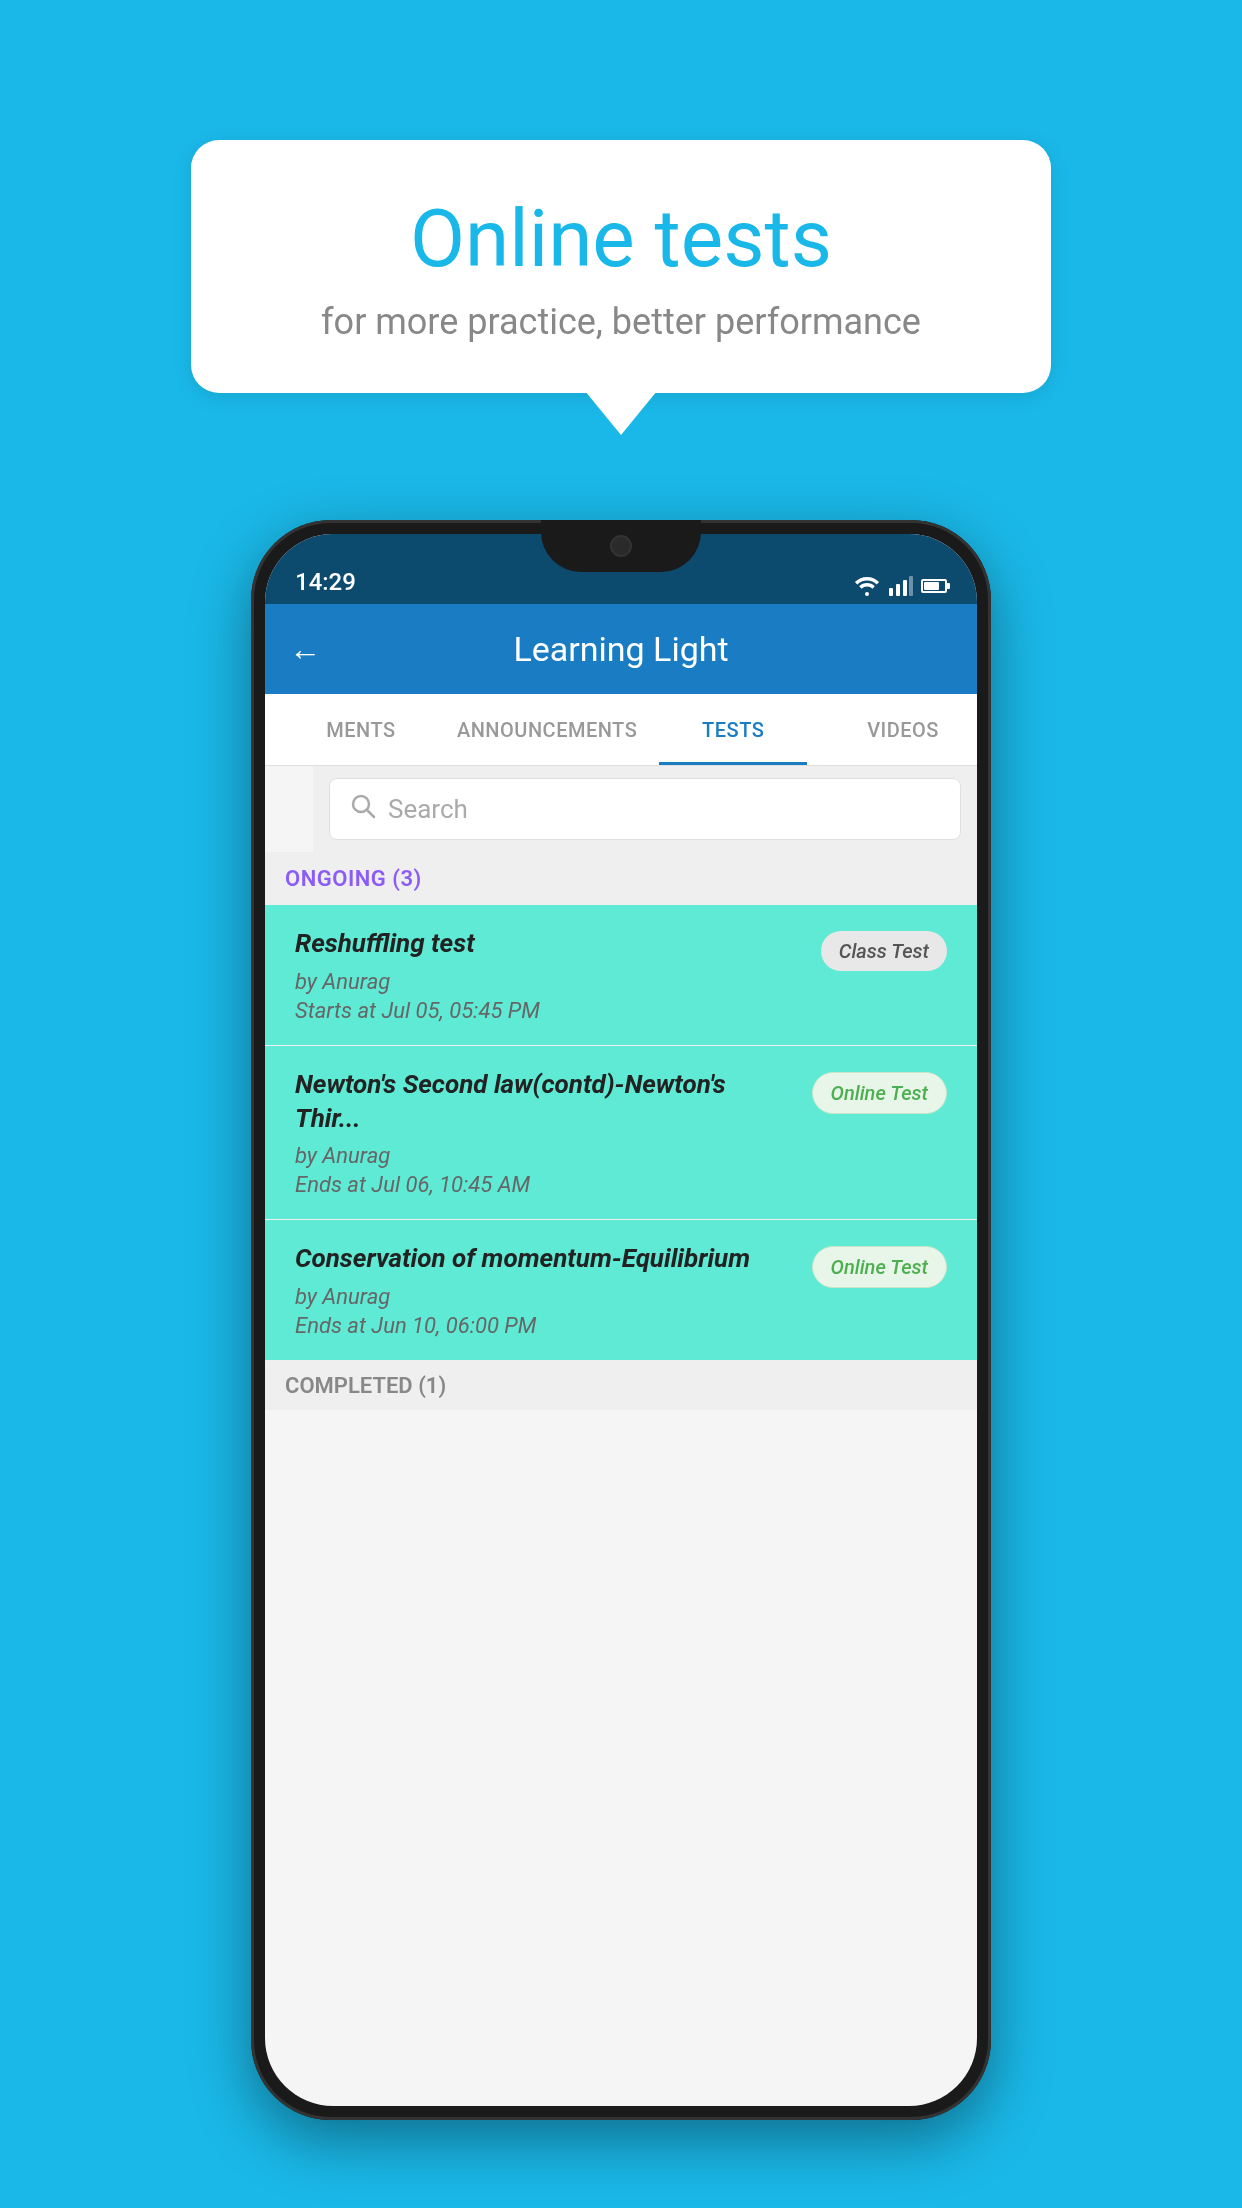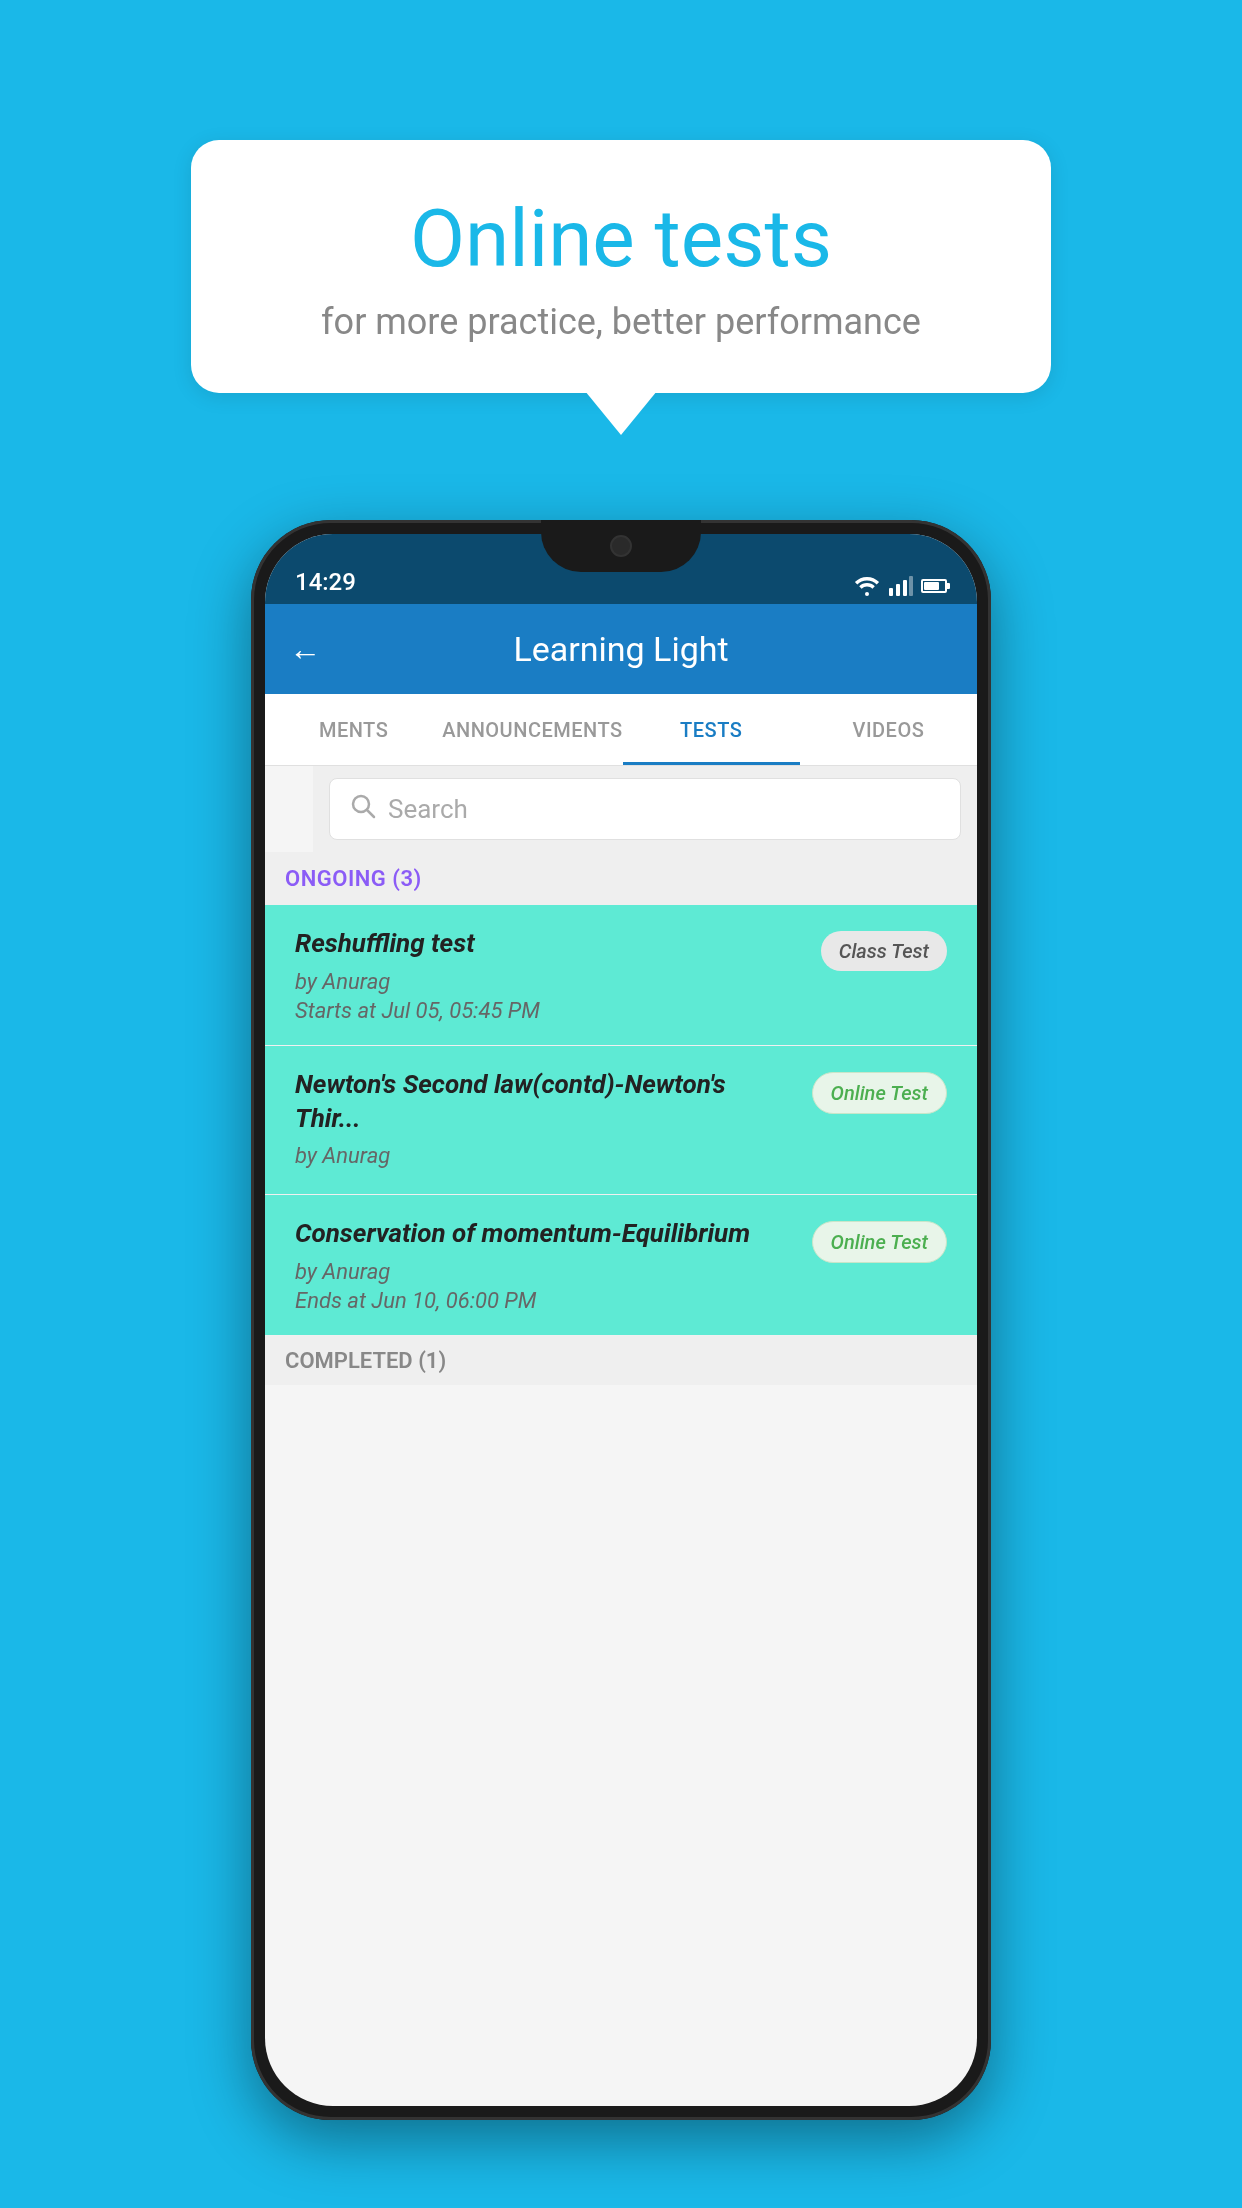--- a/index.html
+++ b/index.html
@@ -199,20 +199,21 @@
       flex: 1;
       display: flex;
       align-items: center;
       justify-content: center;
       font-size: 20px;
       font-weight: 500;
       color: #999;
       cursor: pointer;
       position: relative;
       letter-spacing: 0.5px;
+      margin-left: 22px;
     }
 
     .tab.active {
       color: #1a7dc4;
     }
 
     .tab.active::after {
       content: '';
       position: absolute;
       bottom: 0;
@@ -446,20 +447,21 @@
           <div class="test-author">by Anurag</div>
           <div class="test-date">Starts at  Jul 05, 05:45 PM</div>
         </div>
         <div class="test-badge badge-class">Class Test</div>
       </div>
 
       <div class="test-item">
         <div class="test-info">
           <div class="test-name">Newton's Second law(contd)-Newton's Thir...</div>
           <div class="test-author">by Anurag</div>
+          <div class="test-date">Ends at  Jul 06, 10:45 AM</div>
         </div>
         <div class="test-badge badge-online">Online Test</div>
       </div>
 
       <div class="test-item">
         <div class="test-info">
           <div class="test-name">Conservation of momentum-Equilibrium</div>
           <div class="test-author">by Anurag</div>
           <div class="test-date">Ends at  Jun 10, 06:00 PM</div>
         </div>

